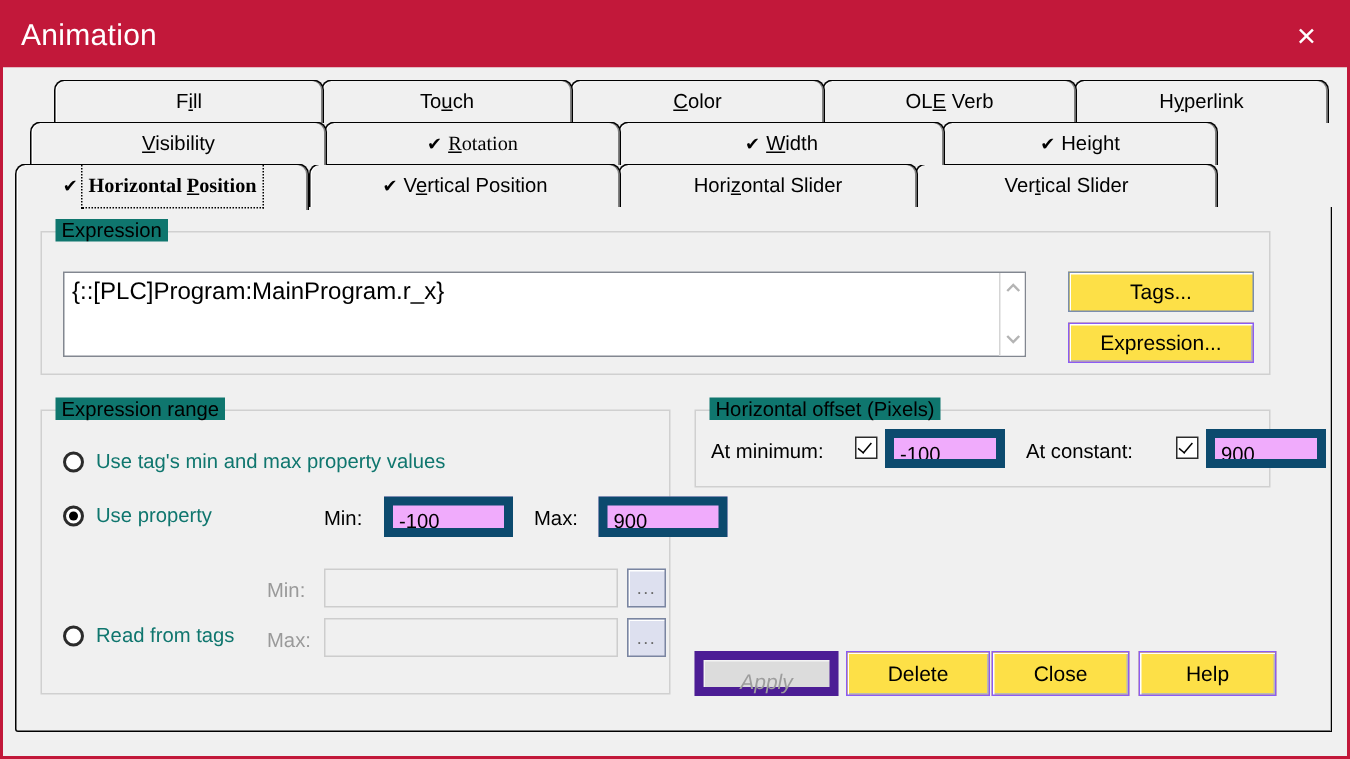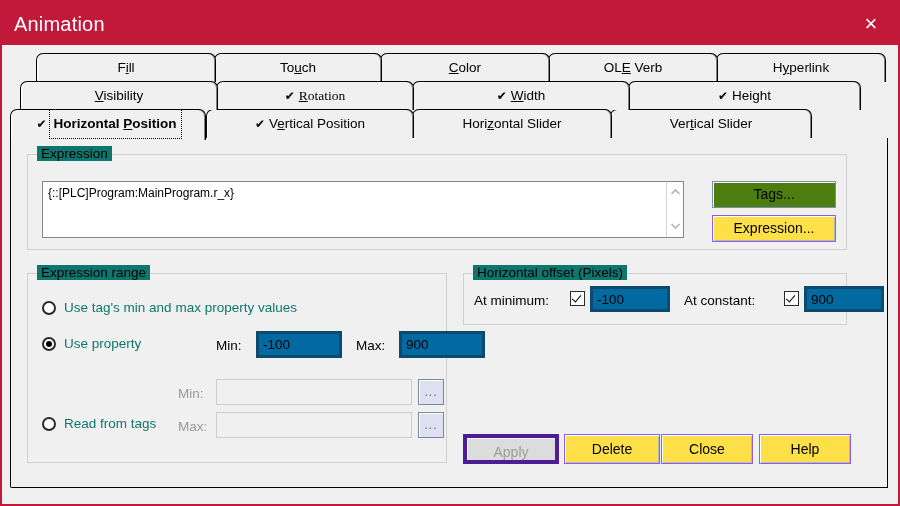--- a/index.html
+++ b/index.html
@@ -102,20 +102,21 @@
     white-space: nowrap;
     overflow: hidden;
     cursor: default;
     box-shadow: inset -1px 0 0 #808080, inset 1px 0 0 #ffffff;
   }
   .tab.selected {
     background: #f0f0f0;
     font-weight: bold;
     z-index: 40;
     height: 31px;
+    font-family: Liberation Serif, serif;
   }
   .tab .focusring {
     display: inline-block;
     padding: 0 3px;
     outline: 1px dotted #000;
     outline-offset: 1px;
   }
   .tab .chk {
     font-size: 12px;
     margin-right: 4px;
@@ -152,22 +153,22 @@
     padding: 0 4px;
     font-size: 13.5px;
     color: #000000;
     white-space: nowrap;
   }
 
   
   .textbox {
     position: absolute;
     box-sizing: border-box;
-    background: #0369a1;
-    border: 3px solid #0c4a6e;
+    background: #f0abfc;
+    border: 6px solid #0c4a6e;
     font-family: "Liberation Sans", sans-serif;
     font-size: 13.5px;
     color: #000000;
     padding: 2px 4px;
     line-height: 17px;
     overflow: hidden;
   }
   .textbox.disabled {
     background: #f0f0f0;
     border: 1px solid #cdcdcd;
@@ -182,21 +183,21 @@
     width: 642px;
     height: 57px;
     box-sizing: border-box;
     background: #ffffff;
     border: 1px solid #828790;
   }
   .expr-text {
     position: absolute;
     left: 5px;
     top: 4px;
-    font-size: 12px;
+    font-size: 16px;
     white-space: nowrap;
   }
   .expr-scroll {
     position: absolute;
     right: 0;
     top: 0;
     width: 17px;
     height: 100%;
     box-sizing: border-box;
     background: #ffffff;
@@ -223,29 +224,30 @@
     background: #fde047;
     border: 1px solid #8b5cf6;
     font-family: "Liberation Sans", sans-serif;
     font-size: 14px;
     color: #000000;
     text-align: center;
     cursor: pointer;
     box-shadow: inset 1px 1px 0 #ffffff, inset -1px -1px 0 #b8b8b8;
   }
   .btn.hot {
-    background: #4d7c0f;
+    background: #fde047;
     border: 1px solid #7a8dae;
     box-shadow: inset 1px 1px 0 #ffffff;
   }
   .btn.disabled {
     color: #9d9d9d;
     background: #dcdcdc;
-    border: 4px solid #4c1d95;
+    border: 6px solid #4c1d95;
     box-shadow: inset 1px 1px 0 #f3f3f3;
+    font-style: italic;
   }
   .btn-ellipsis {
     position: absolute;
     box-sizing: border-box;
     width: 26px;
     height: 26px;
     background: #dde0ef;
     border: 1px solid #7a85a0;
     cursor: pointer;
     text-align: center;
@@ -343,21 +345,21 @@
 
     <div class="tabstrip" id="tabstrip">
         <div class="tabrow r1">
           <div class="tab" style="left: 706px; width: 170px; z-index: 26;"><span class="">H<u>y</u>perlink</span></div>
           <div class="tab" style="left: 538px; width: 170px; z-index: 27;"><span class="">OL<u>E</u> Verb</span></div>
           <div class="tab" style="left: 370px; width: 170px; z-index: 28;"><span class=""><u>C</u>olor</span></div>
           <div class="tab" style="left: 204px; width: 168px; z-index: 29;"><span class="">To<u>u</u>ch</span></div>
           <div class="tab" style="left: 26px; width: 180px; z-index: 30;"><span class="">F<u>i</u>ll</span></div>
         </div>
         <div class="tabrow r2">
-          <div class="tab" style="left: 618px; width: 233px; z-index: 27;"><span class="chk">✔</span><span class="">Hei<u>g</u>ht</span></div>
+          <div class="tab" style="left: 618px; width: 184px; z-index: 27;"><span class="chk">✔</span><span class="">Hei<u>g</u>ht</span></div>
           <div class="tab" style="left: 402px; width: 218px; z-index: 28;"><span class="chk">✔</span><span class=""><u>W</u>idth</span></div>
           <div class="tab" style="left: 206px; width: 198px; z-index: 29; font-family: Liberation Serif, serif;"><span class="chk">✔</span><span class=""><u>R</u>otation</span></div>
           <div class="tab" style="left: 10px; width: 198px; z-index: 30;"><span class=""><u>V</u>isibility</span></div>
         </div>
         <div class="tabrow r3">
           <div class="tab" style="left: 600px; width: 202px; z-index: 27;"><span class="">Ver<u>t</u>ical Slider</span></div>
           <div class="tab" style="left: 402px; width: 200px; z-index: 28;"><span class="">Hori<u>z</u>ontal Slider</span></div>
           <div class="tab" style="left: 196px; width: 208px; z-index: 29;"><span class="chk">✔</span><span class="">V<u>e</u>rtical Position</span></div>
           <div class="tab selected" style="left: 0px; width: 196px; z-index: 60;"><span class="chk">✔</span><span class="focusring">Horizontal <u>P</u>osition</span></div>
         </div>

